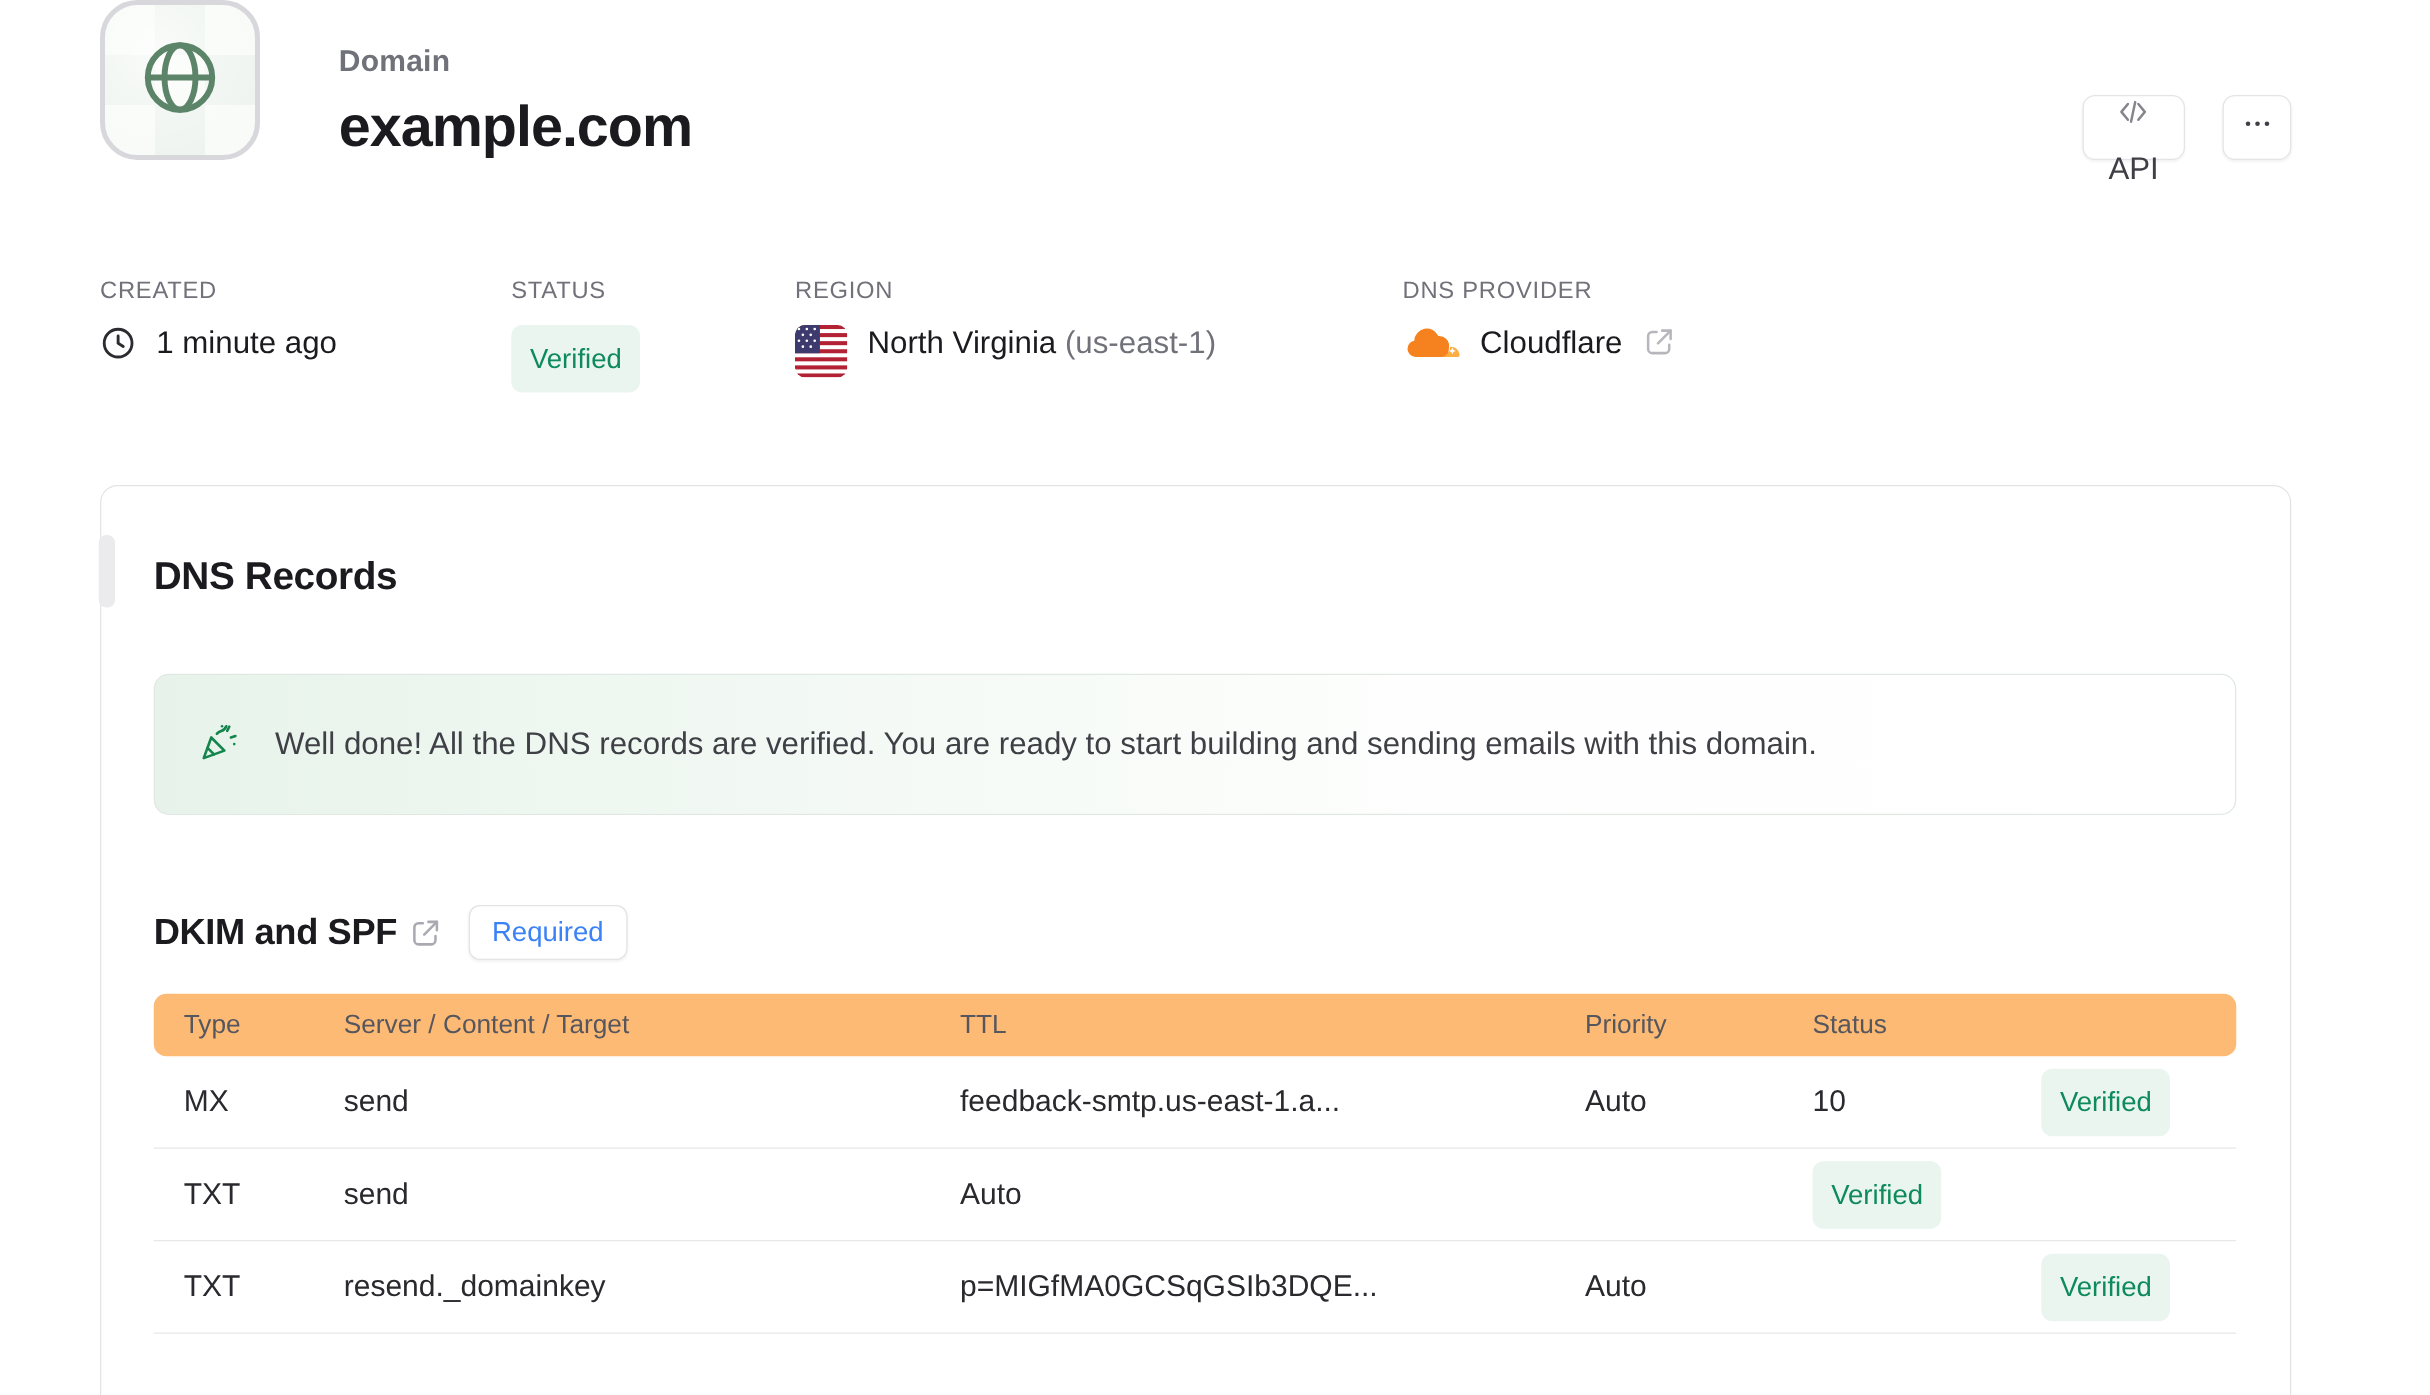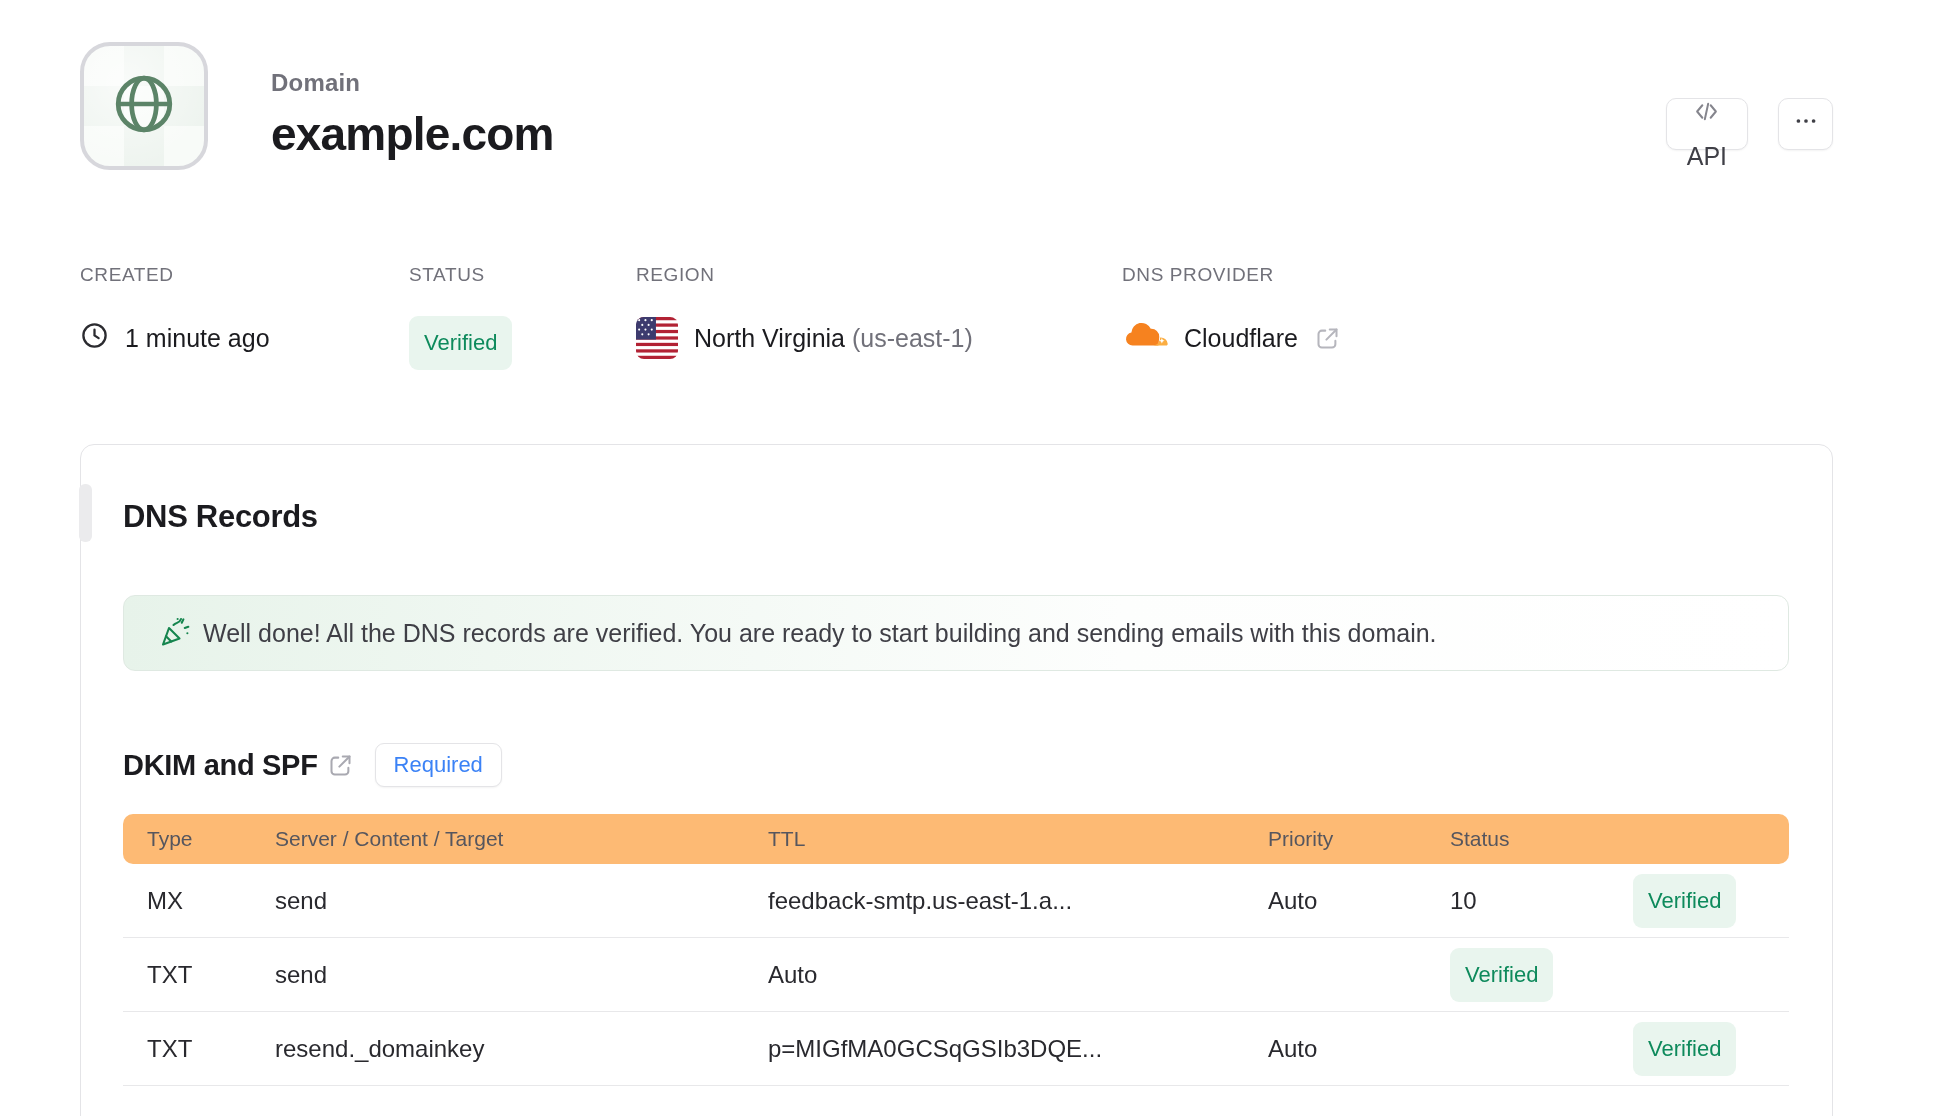--- a/index.html
+++ b/index.html
@@ -16,21 +16,21 @@
   }
   *{box-sizing:border-box;margin:0;padding:0}
   html,body{margin:0}
   body{
     width:1944px;height:1116px;overflow:hidden;background:#fff;
     font-family:"Liberation Sans","DejaVu Sans",sans-serif;color:var(--text-dark);
   }
   .content{margin-left:80px;width:1753px;position:relative}
 
   
-  .header{display:flex;align-items:center;padding-top:42px}
+  .header{display:flex;align-items:flex-end;}
   .avatar{
     width:128px;height:128px;border:4px solid #d7d7dc;border-radius:30px;
     background:
       radial-gradient(circle at 35% 30%, rgba(255,255,255,.65), rgba(255,255,255,0) 75%),
       conic-gradient(#eef4ef 25%, #f8fbf8 0 50%, #eef4ef 0 75%, #f8fbf8 0);
     background-size:cover,80px 80px;
     display:flex;align-items:center;justify-content:center;flex:0 0 auto;
   }
   .title-block{margin-left:63px;padding-top:18px}
   .eyebrow{font-size:24px;font-weight:700;color:var(--text-gray);letter-spacing:.2px}
@@ -44,40 +44,40 @@
   }
   .btn-icon-only{width:55px;justify-content:center;padding:0}
 
   
   .meta-row{display:flex;margin-top:94px}
   .meta-col{display:flex;flex-direction:column}
   .meta-col.created{width:329px}
   .meta-col.status{width:227px}
   .meta-col.region{width:486px}
   .meta-label{font-size:19px;font-weight:500;color:var(--text-gray);letter-spacing:.6px;text-transform:uppercase}
-  .meta-value{margin-top:30px;display:flex;align-items:center;gap:16px;font-size:25px;color:var(--text-dark);min-height:44px}
+  .meta-value{margin-top:16px;display:flex;align-items:flex-start;gap:16px;font-size:25px;color:var(--text-dark);min-height:44px}
   .muted{color:var(--text-gray)}
   .badge-verified{
     display:inline-block;background:var(--verified-bg);color:var(--verified-text);
     font-size:22px;font-weight:500;padding:16px 15px;border-radius:9px;line-height:1;
   }
   .flag-wrap{width:42px;height:42px;border-radius:8px;overflow:hidden;flex:0 0 auto;display:flex}
 
   
   .card{
     margin-top:74px;position:relative;border:1px solid var(--border);border-radius:14px;
     background:#fff;height:780px;padding:54px 43px 0 42px;
   }
   .card-notch{position:absolute;left:-2px;top:39px;width:13px;height:58px;background:#ebebed;border-radius:6px}
   .section-title{font-size:31px;font-weight:700;letter-spacing:-.3px;color:var(--text-dark)}
 
   .banner{
-    margin-top:60px;height:76px;border:1px solid #dfe9e2;border-radius:12px;
+    margin-top:60px;height:113px;border:1px solid #dfe9e2;border-radius:12px;
     background:linear-gradient(90deg,var(--banner-green) 0%,#fdfefd 60%,#fff 100%);
-    display:flex;align-items:center;padding:0 33px;gap:10px;
+    display:flex;align-items:center;padding:0 33px;gap:27px;
   }
   .banner-text{font-size:25px;color:var(--text-mid)}
 
   .sub-header{margin-top:72px;display:flex;align-items:center;gap:9px}
   .sub-title{font-size:29px;font-weight:700;letter-spacing:-.3px}
   .badge-required{
     margin-left:12px;border:1px solid var(--border);border-radius:9px;background:#fff;
     box-shadow:0 1px 2px rgba(0,0,0,.05);padding:10px 18px;font-size:22px;color:#3b82f6;line-height:1;
   }
   .ext-link{display:inline-flex;cursor:pointer}

